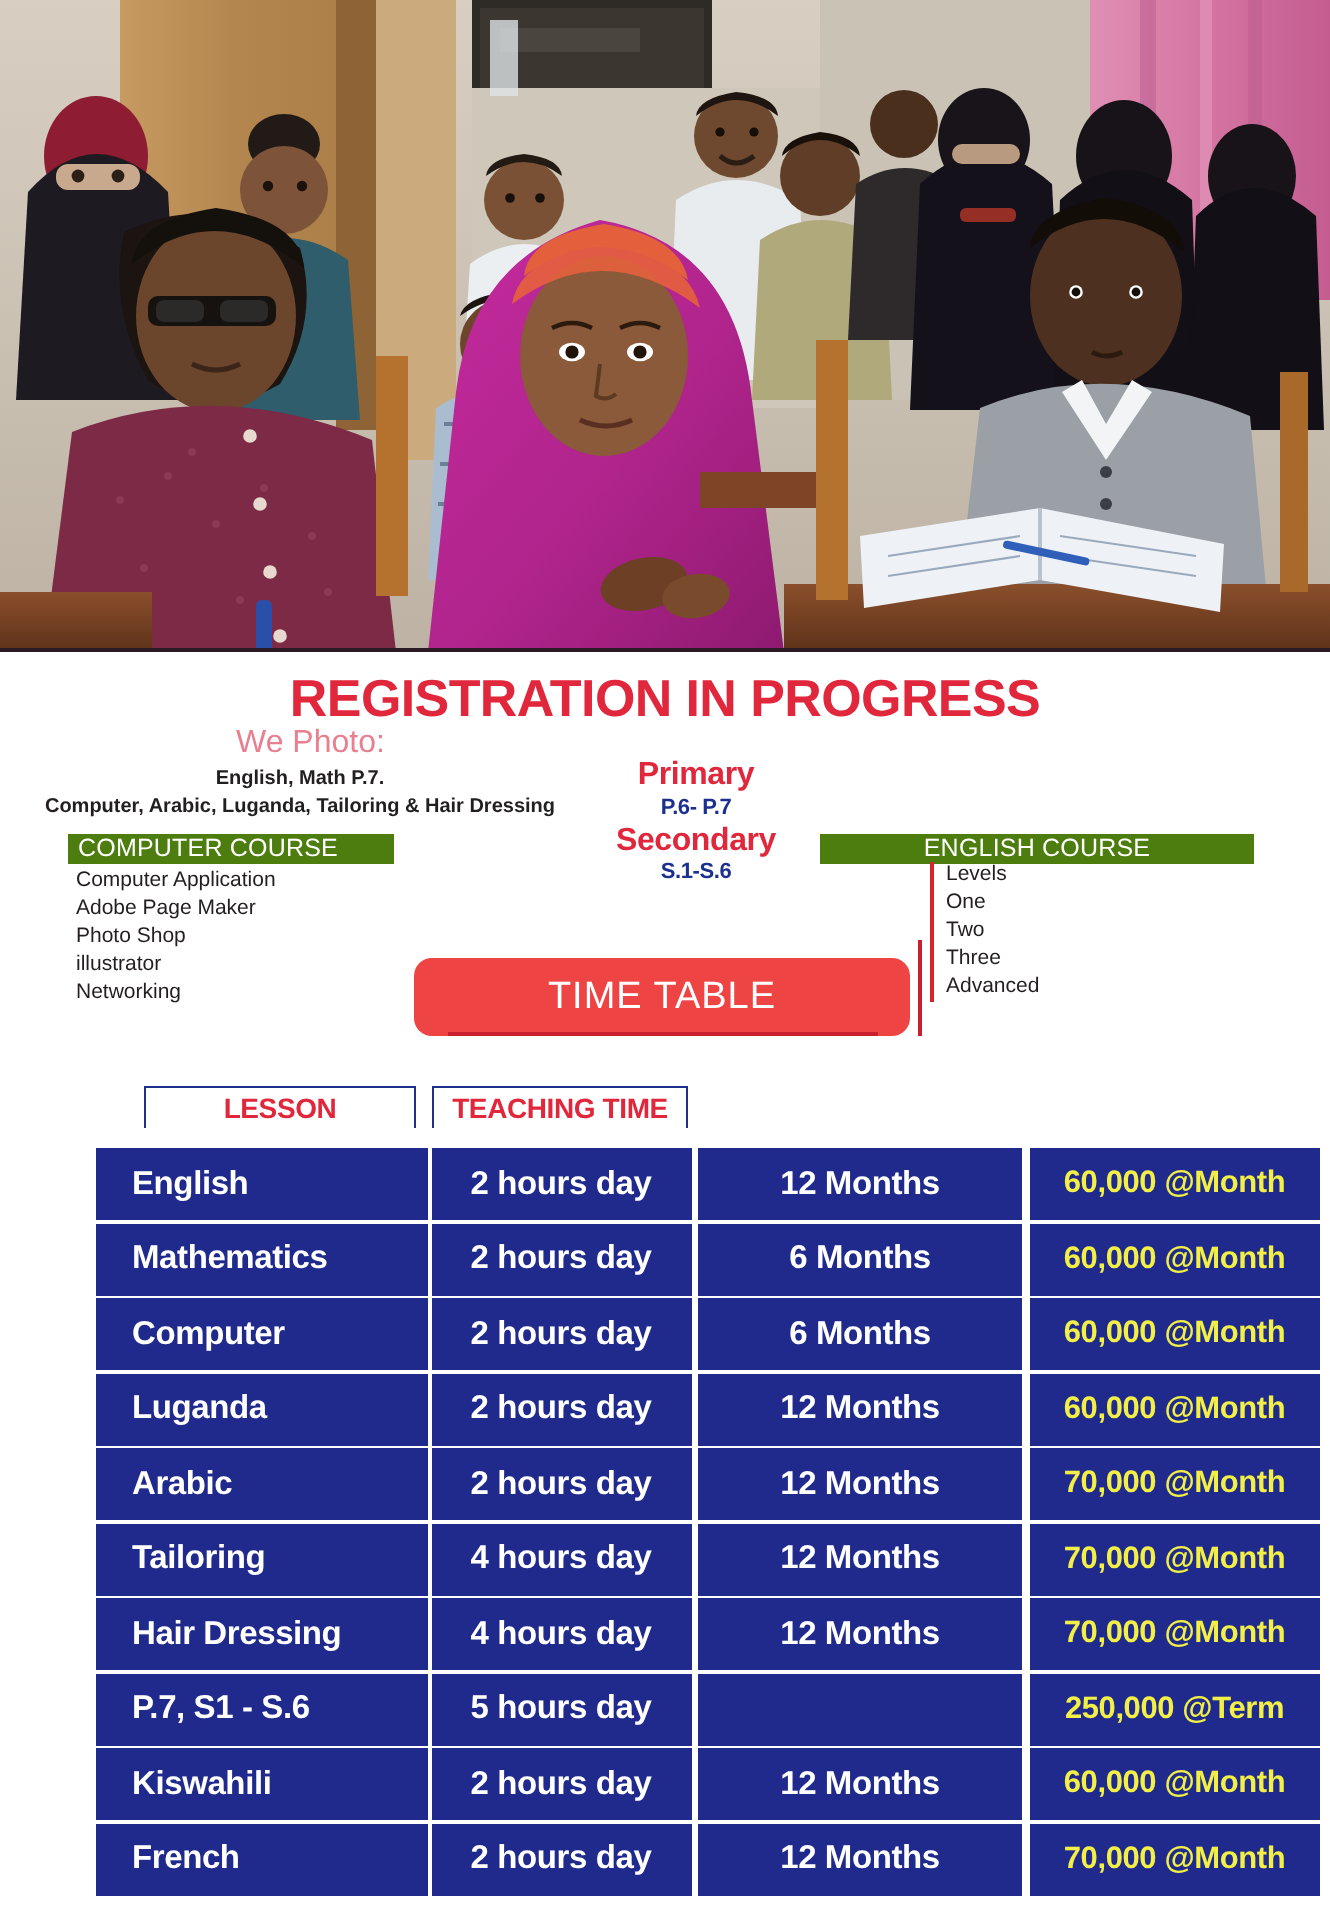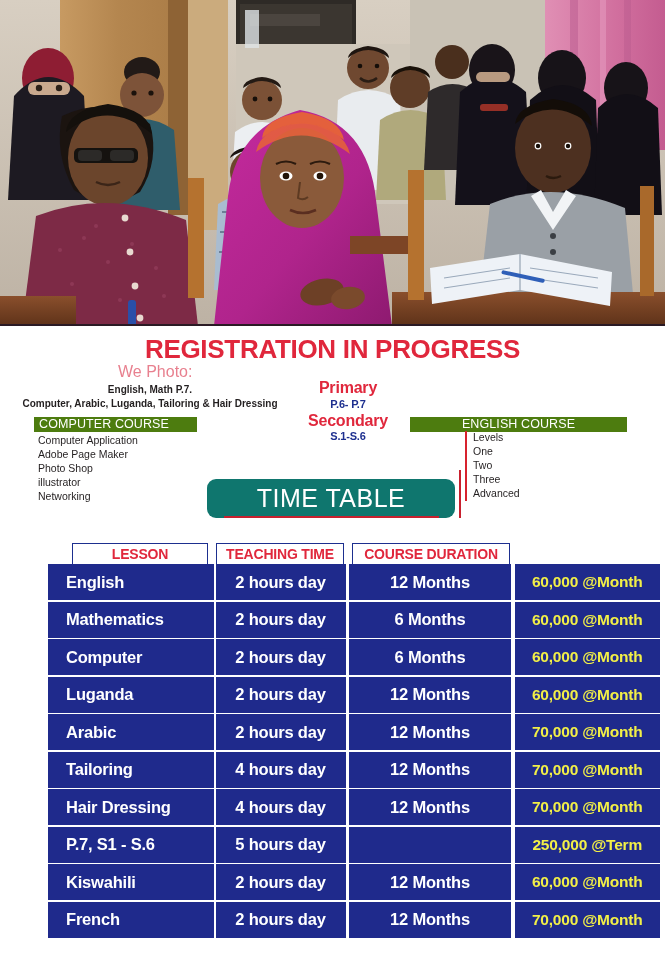--- a/index.html
+++ b/index.html
@@ -109,24 +109,24 @@
   }
   #computer-list { left: 38px; top: 434px; }
   #english-list  { left: 465px; top: 431px; padding-left: 6px; border-left: 2px solid #d7232e; }
   .course-list div { white-space: nowrap; }
 
   
   .timetable-banner {
     position: absolute;
     left: 207px; top: 479px;
     width: 248px; height: 39px;
-    background: #0f766e;
+    background: #ef4444;
     border-radius: 9px;
     color: #ffffff;
-    font-size: 25px;
+    font-size: 19px;
     line-height: 39px;
     text-align: center;
     letter-spacing: 0.5px;
   }
   .banner-underline {
     position: absolute;
     left: 224px; top: 516px;
     width: 215px; height: 2px;
     background: #c8202e;
   }
@@ -169,20 +169,21 @@
     background: #1f2a8c;
     color: #ffffff;
     font-size: 16.5px;
     font-weight: bold;
     display: flex;
     align-items: center;
     height: 36px;
     letter-spacing: -0.2px;
     white-space: nowrap;
     overflow: hidden;
+    margin-top: 10px;
   }
   .c-lesson   { width: 166px; padding-left: 18px; justify-content: flex-start; margin-right: 1.5px; }
   .c-time     { width: 130px; justify-content: center; margin-right: 3.5px; }
   .c-duration { width: 162px; justify-content: center; margin-right: 3.5px; }
   .c-charges  { flex: 1; justify-content: center; color: #f2ef47; font-size: 15.5px; }
 </style>
 </head>
 <body>
 
 <div id="poster">
@@ -395,21 +396,20 @@
     <div>Advanced</div>
   </div>
 
   <div class="timetable-banner">TIME TABLE</div>
   <div class="banner-underline"></div>
   <div class="banner-tick"></div>
 
   <div class="tbl-headers">
     <div class="hdr" id="hdr-lesson">LESSON</div>
     <div class="hdr" id="hdr-time">TEACHING TIME</div>
-    <div class="hdr" id="hdr-duration">COURSE DURATION</div>
     <div class="hdr" id="hdr-charges">CHARGES</div>
   </div>
 
   <div class="tbl-body">
     <div class="trow">
       <div class="cell c-lesson">English</div>
       <div class="cell c-time">2 hours day</div>
       <div class="cell c-duration">12 Months</div>
       <div class="cell c-charges">60,000 @Month</div>
     </div>

